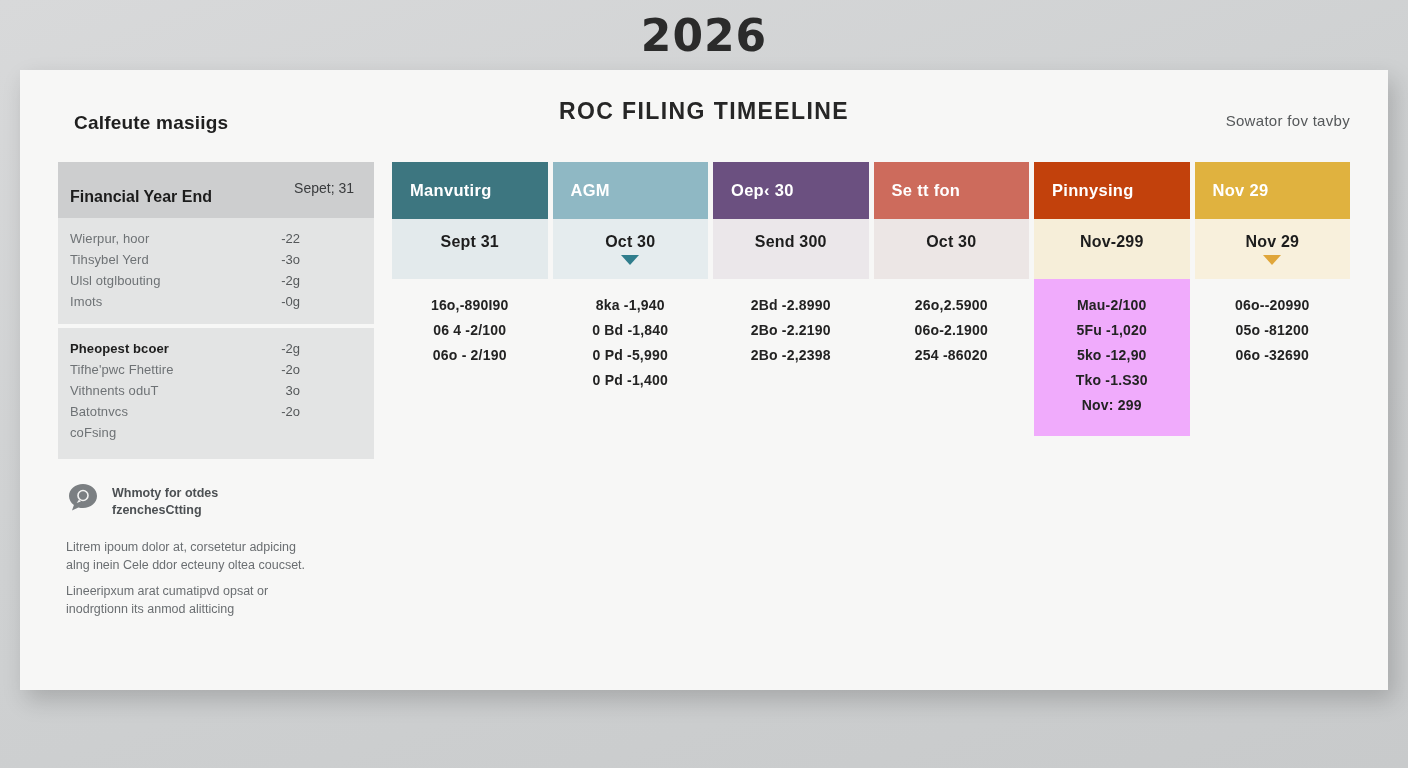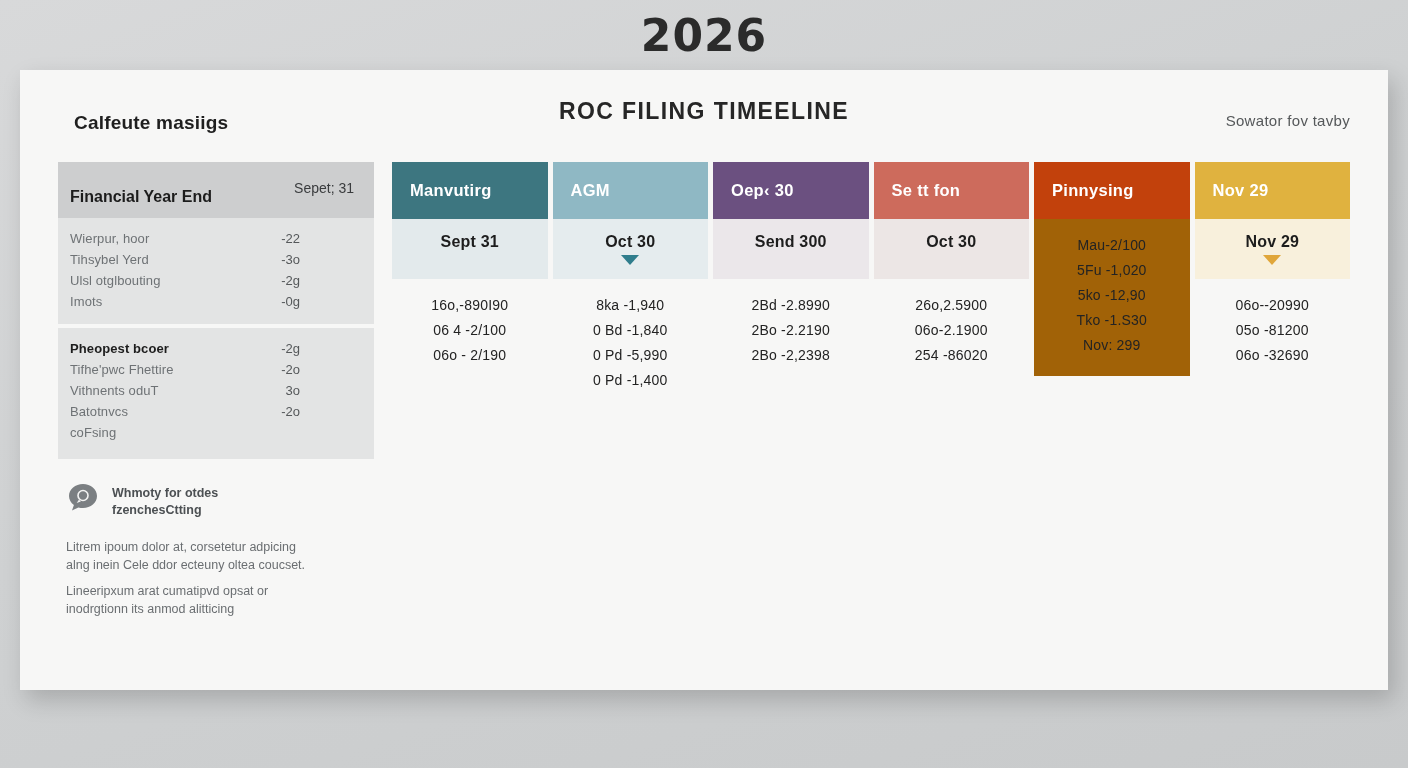--- a/index.html
+++ b/index.html
@@ -221,21 +221,21 @@
     border-top: 10px solid currentColor;
     margin-top: 4px;
   }
   .tl-caret.hidden { visibility: hidden; }
   .tl-items {
     padding: 14px 0 18px 0;
     text-align: center;
   }
   .tl-item {
     font-size: 14px;
-    font-weight: normal;
+    font-weight: bold;
     color: #232323;
     line-height: 25px;
     letter-spacing: 0.2px;
   }
 
   
   .card-foot {
     position: absolute;
     left: 0; right: 0;
     bottom: 18px;
@@ -396,21 +396,25 @@
             <div class="tl-caret hidden" style="color: transparent;"></div>
           </div>
           <div class="tl-items" style="background: rgb(247, 247, 246);">
             <div class="tl-item">26o,2.5900</div>
             <div class="tl-item">06o-2.1900</div>
             <div class="tl-item">254 -86020</div>
           </div>
         </div>
         <div class="tl-col">
           <div class="tl-head" style="background: #c2410c;">Pinnysing</div>
-          <div class="tl-items" style="background: #a16207;">
+          <div class="tl-date-wrap" style="background: rgb(246, 238, 217);">
+            <div class="tl-date">Nov-299</div>
+            <div class="tl-caret hidden" style="color: transparent;"></div>
+          </div>
+          <div class="tl-items" style="background: #f0abfc;">
             <div class="tl-item">Mau-2/100</div>
             <div class="tl-item">5Fu -1,020</div>
             <div class="tl-item">5ko -12,90</div>
             <div class="tl-item">Tko -1.S30</div>
             <div class="tl-item">Nov: 299</div>
           </div>
         </div>
         <div class="tl-col">
           <div class="tl-head" style="background: rgb(224, 178, 63);">Nov 29</div>
           <div class="tl-date-wrap" style="background: rgb(248, 240, 220);">

